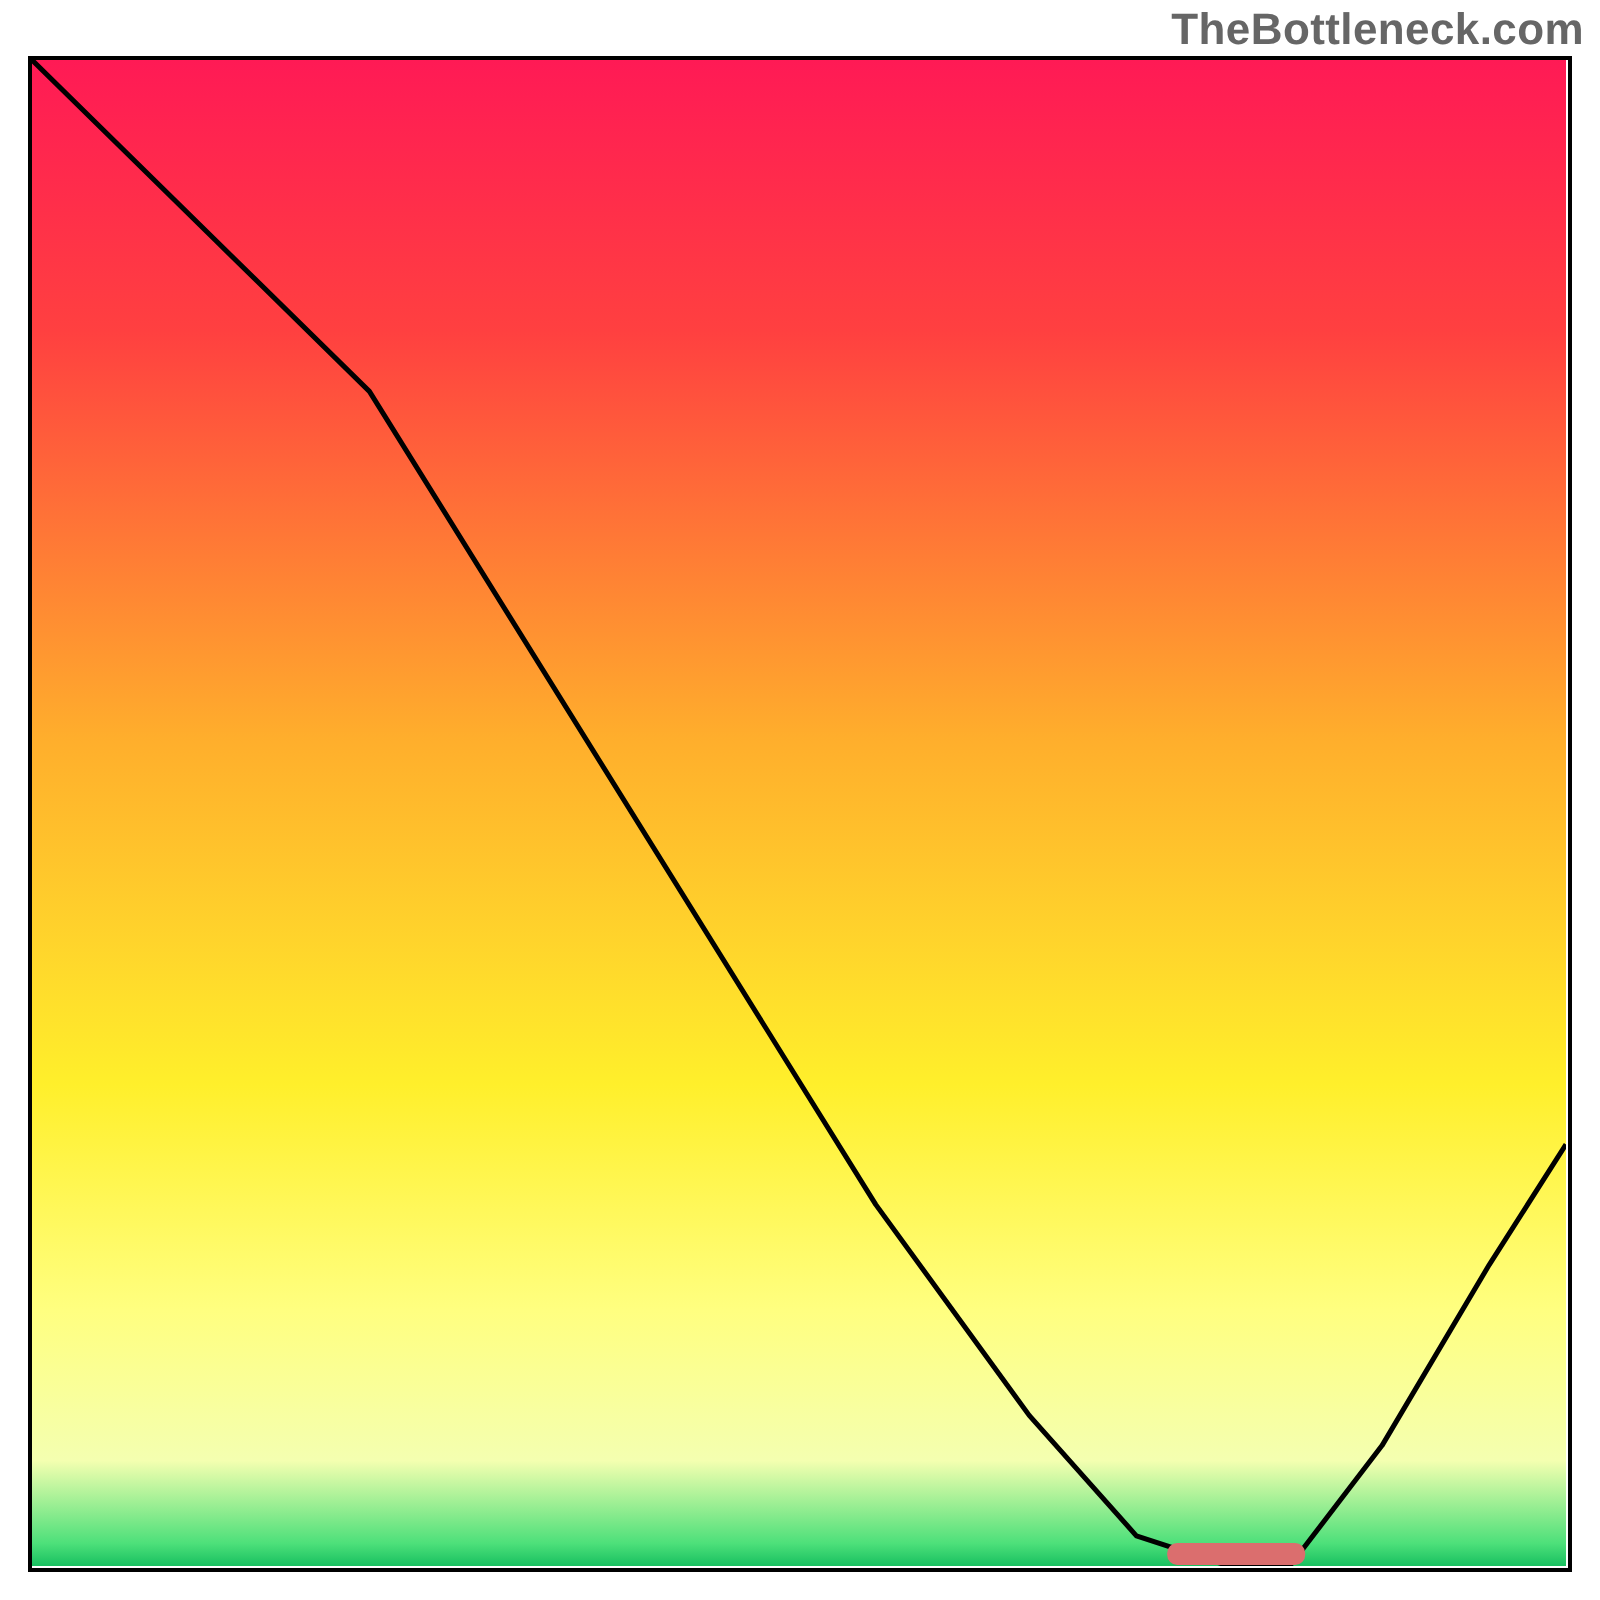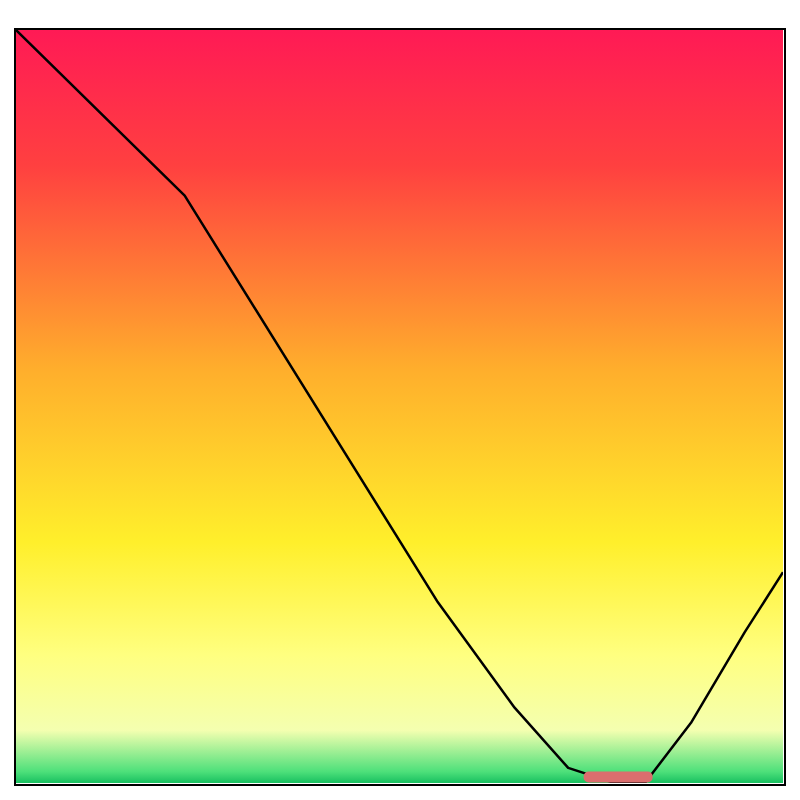--- a/index.html
+++ b/index.html
@@ -42,20 +42,21 @@
   }
   .marker {
     fill: #db6e6e;
     stroke: none;
   }
 </style>
 </head>
 <body>
 
 <div class="wrap">
+  <div class="watermark">TheBottleneck.com</div>
 
   <div class="plot">
     <svg id="chart-svg" width="767" height="753" viewBox="0 0 767 753">
       <defs>
         <linearGradient id="bg-grad" x1="0" y1="0" x2="0" y2="1">
             <stop offset="0.00%" stop-color="#ff1a55"></stop>
             <stop offset="18.00%" stop-color="#ff4040"></stop>
             <stop offset="45.00%" stop-color="#ffae2c"></stop>
             <stop offset="68.00%" stop-color="#ffef2b"></stop>
             <stop offset="83.00%" stop-color="#ffff80"></stop>

